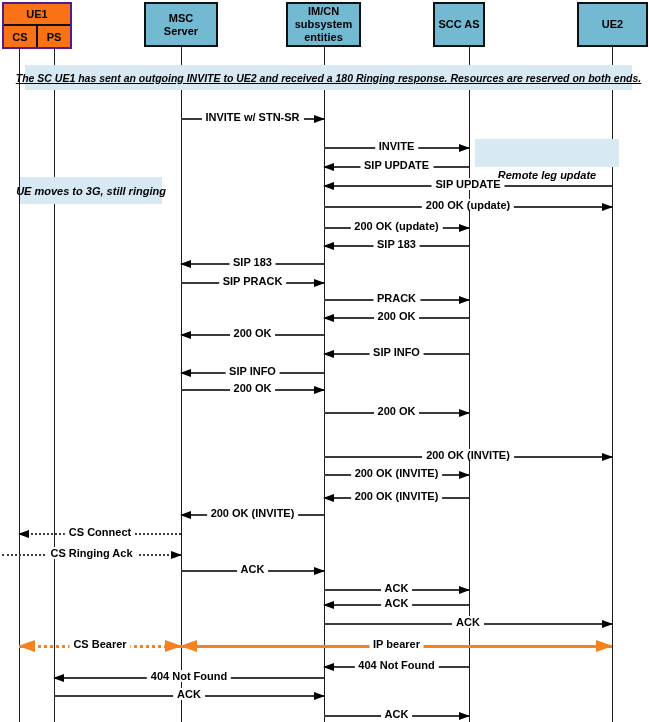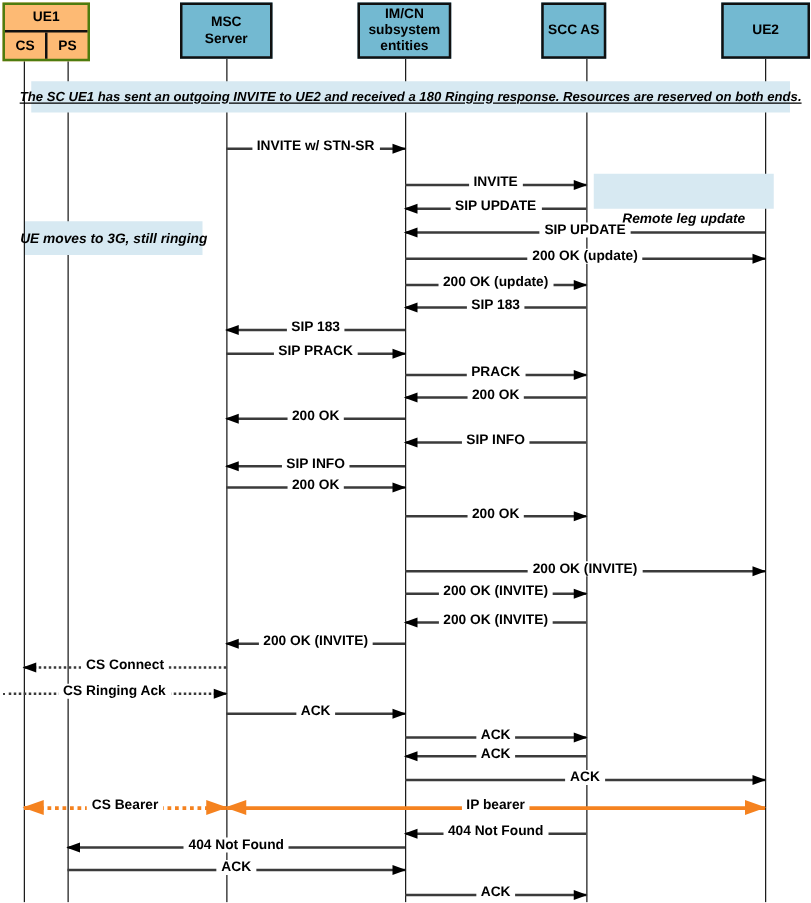--- a/index.html
+++ b/index.html
@@ -2,21 +2,21 @@
 <html><head>
 <meta charset="utf-8">
 <style>
   html,body{margin:0;padding:0;background:#fff;}
   .diagram{position:relative;width:649px;height:722px;background:#ffffff;
            font-family:"Liberation Sans",sans-serif;overflow:hidden;color:#000;}
   .lifeline{position:absolute;width:1px;background:#1c1c1c;z-index:1;}
   .actor{position:absolute;background:#73B9D1;border:2px solid #101010;box-sizing:border-box;
          display:flex;align-items:center;justify-content:center;text-align:center;
          font-weight:bold;font-size:11px;line-height:1.18;z-index:2;white-space:pre-line;}
-  .actor-group{position:absolute;background:#fdba74;border:2px solid #4d7c0f;box-sizing:border-box;
+  .actor-group{position:absolute;background:#f97316;border:2px solid #4c1d95;box-sizing:border-box;
          display:flex;flex-direction:column;z-index:2;}
   .actor-title{flex:0 0 20px;border-bottom:2px solid #101010;display:flex;align-items:center;
          justify-content:center;font-weight:bold;font-size:11px;}
   .actor-subrow{flex:1;display:flex;justify-content:center;}
   .actor-sub{display:flex;align-items:center;justify-content:center;font-weight:bold;font-size:11px;box-sizing:border-box;}
   .actor-sub.first{border-right:2px solid #101010;}
   .note,.banner{position:absolute;background:#D7E9F2;display:flex;align-items:center;justify-content:center;
          font-weight:bold;font-style:italic;font-size:11px;z-index:2;text-align:center;white-space:nowrap;}
   .banner{left:25px;top:65px;width:607px;height:25px;font-size:10.5px;text-decoration:underline;}
   .msg{position:absolute;z-index:3;height:0;}

